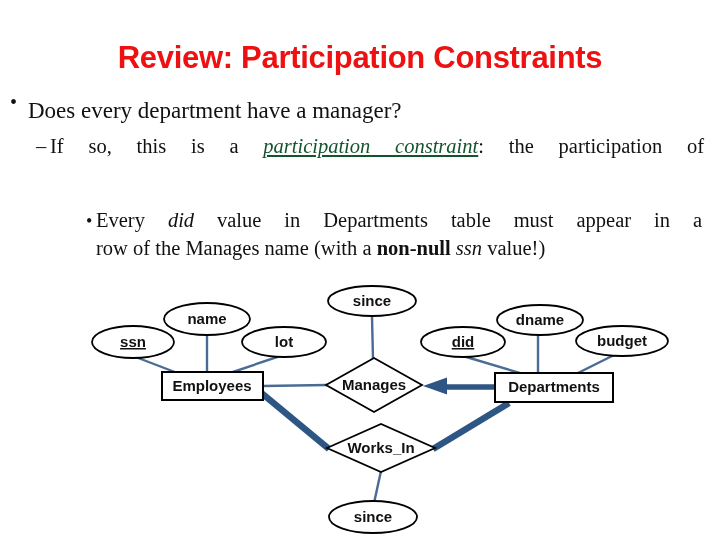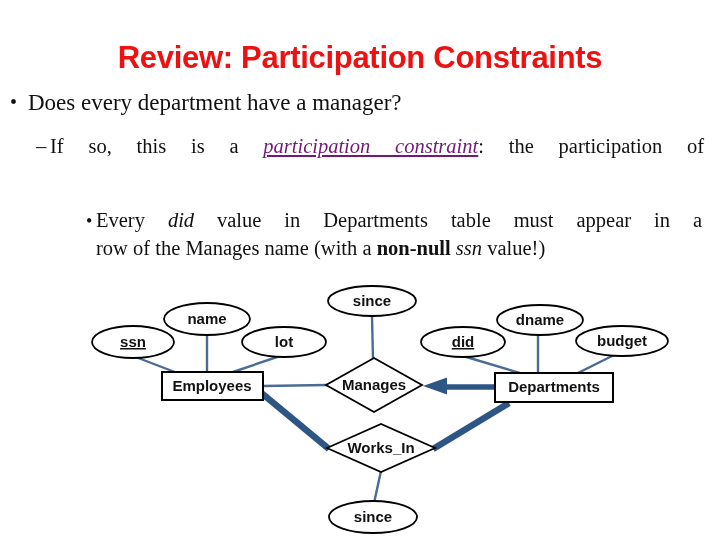--- a/index.html
+++ b/index.html
@@ -9,29 +9,29 @@
   }
   .title{
     position:absolute;left:0;top:40px;width:720px;margin:0;
     text-align:center;font-family:"Liberation Sans",sans-serif;
     font-weight:bold;font-size:31px;letter-spacing:-0.3px;color:#ee1111;
   }
   .bullet-row{position:absolute;}
   .marker{position:absolute;top:0;}
   .b1{left:0;top:90px;width:700px;font-size:23px;}
   .b1 .marker{left:10px;font-size:20px;top:1px;}
-  .b1 .btext{position:absolute;left:28px;top:0;width:660px;}
+  .b1 .btext{position:absolute;left:28px;top:8px;width:660px;}
   .b2{left:0;top:133px;width:706px;font-size:20.5px;line-height:27px;}
   .b2 .marker{left:36px;}
   .b2 .btext{position:absolute;left:50px;top:0;width:654px;}
   .b3{left:0;top:206px;width:706px;font-size:20.5px;line-height:28px;}
   .b3 .marker{left:86px;font-size:18px;top:1px;}
   .b3 .btext{position:absolute;left:96px;top:0;width:606px;}
   .jline{text-align:justify;text-align-last:justify;}
-  .m{color:#701a75;}
+  .m{color:#14532d;}
   .i{font-style:italic;}
   .u{text-decoration:underline;}
   .b{font-weight:bold;text-align:right;}
   .diagram{position:absolute;left:0;top:280px;width:720px;height:260px;}
   .edge-thin{stroke:#4a6c94;stroke-width:2.4;fill:none;}
   .edge-thick{stroke:#2e5684;stroke-width:6.5;fill:none;}
   .arrow-shaft{stroke:#2e5684;stroke-width:5.5;fill:none;}
   .arrow-head{fill:#2e5684;stroke:none;}
   .shape{fill:#ffffff;stroke:#000000;stroke-width:1.8;}
   .shape-rect{fill:#ffffff;stroke:#000000;stroke-width:2;}

